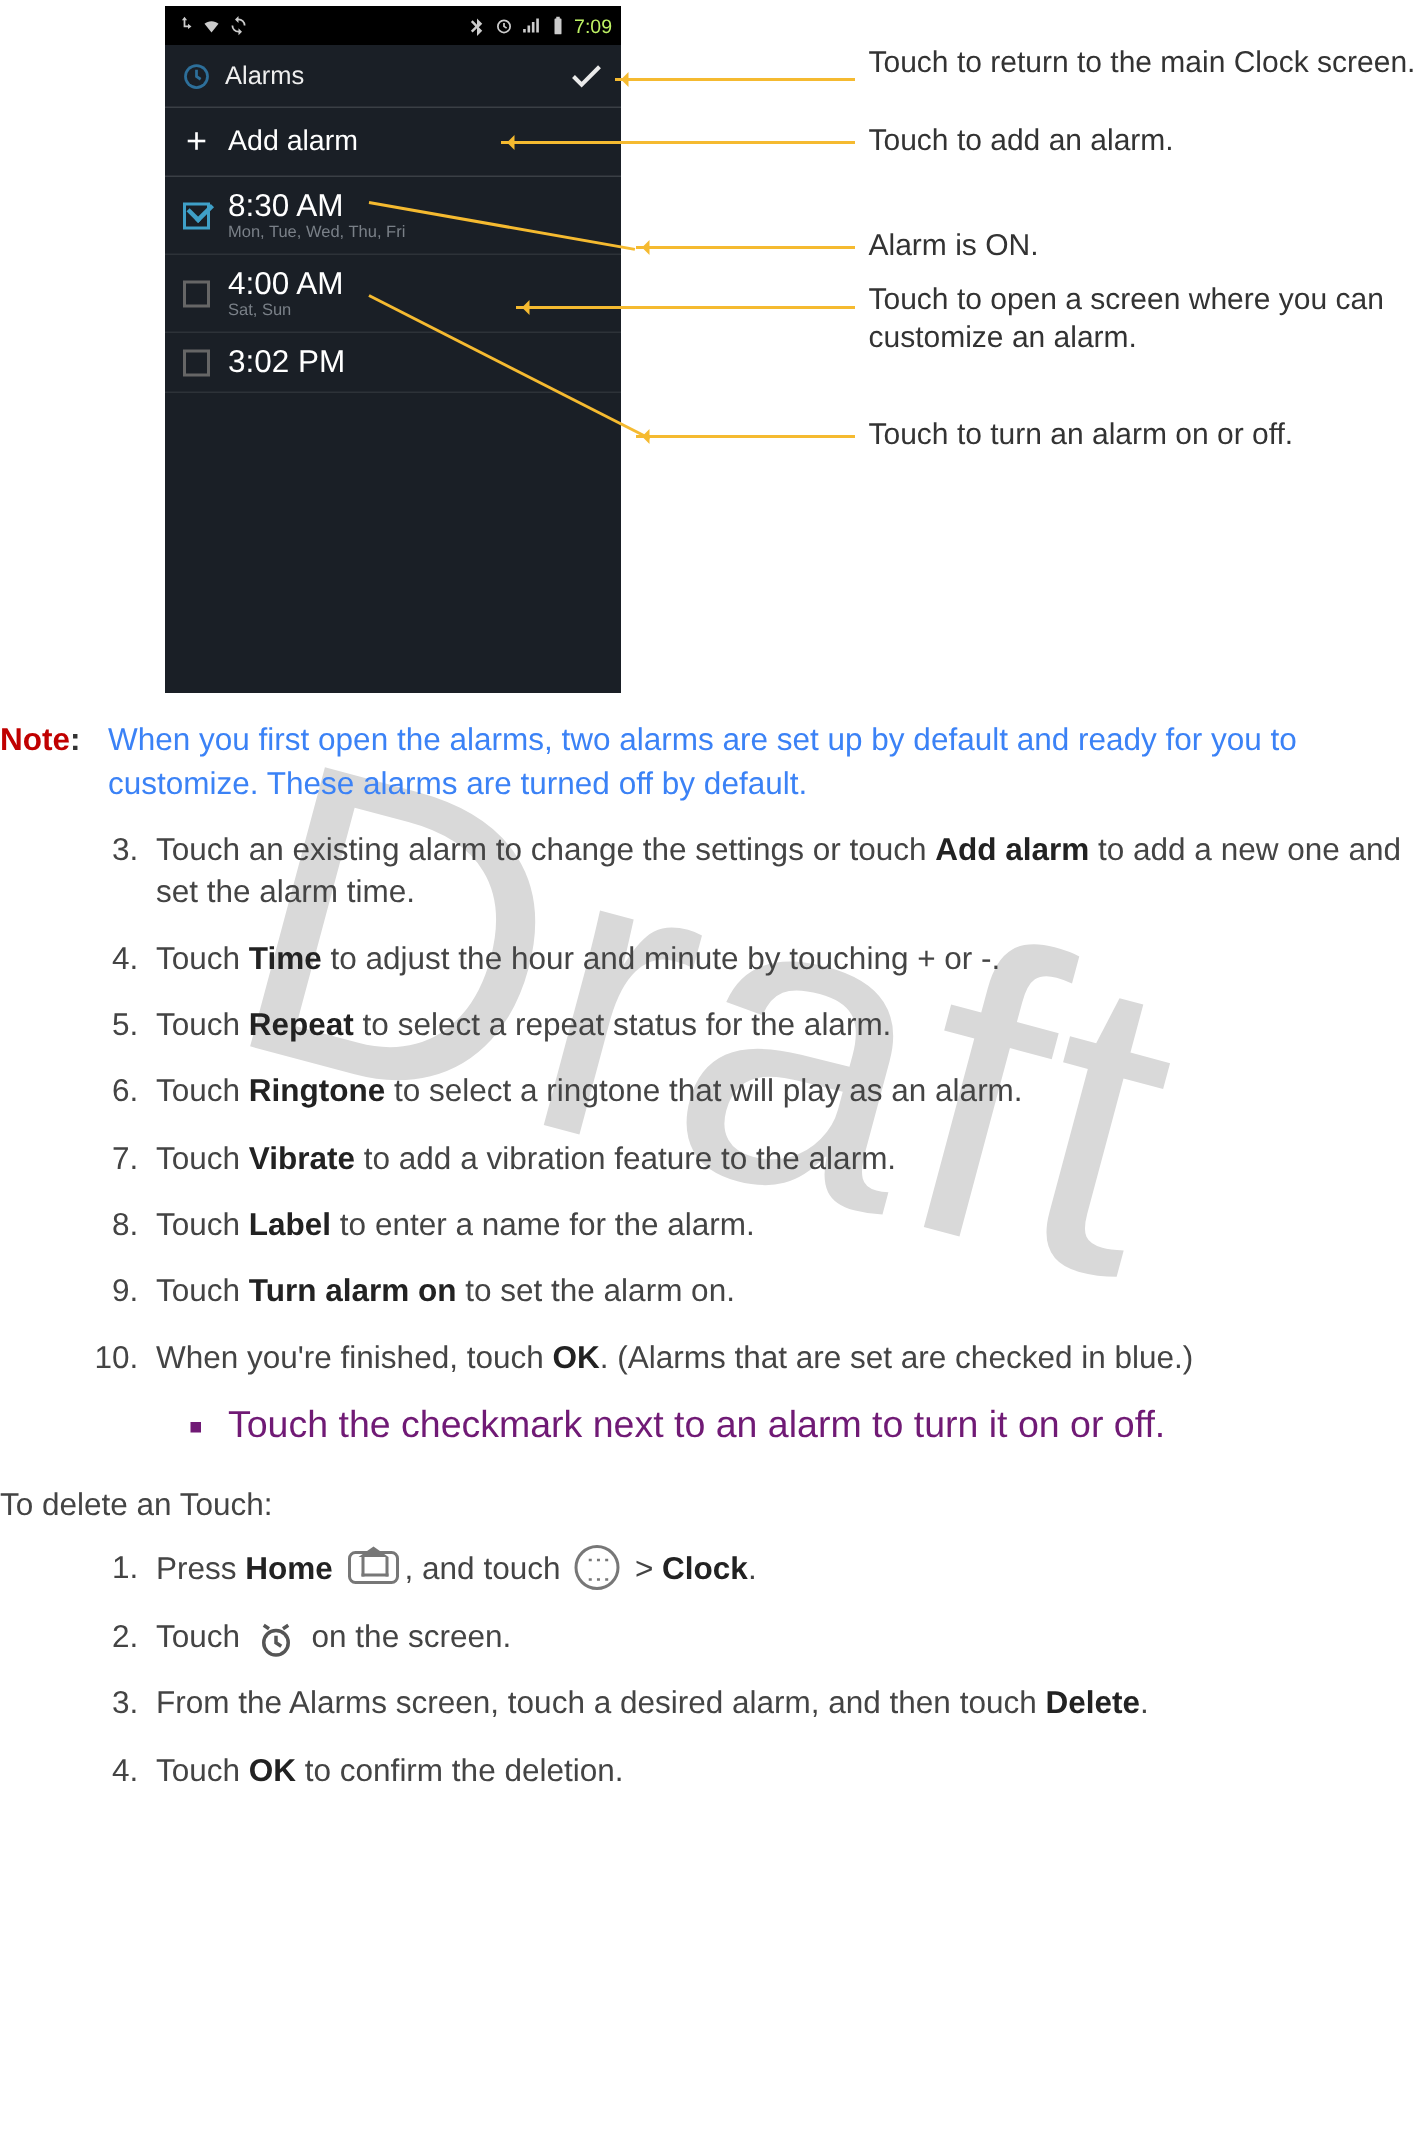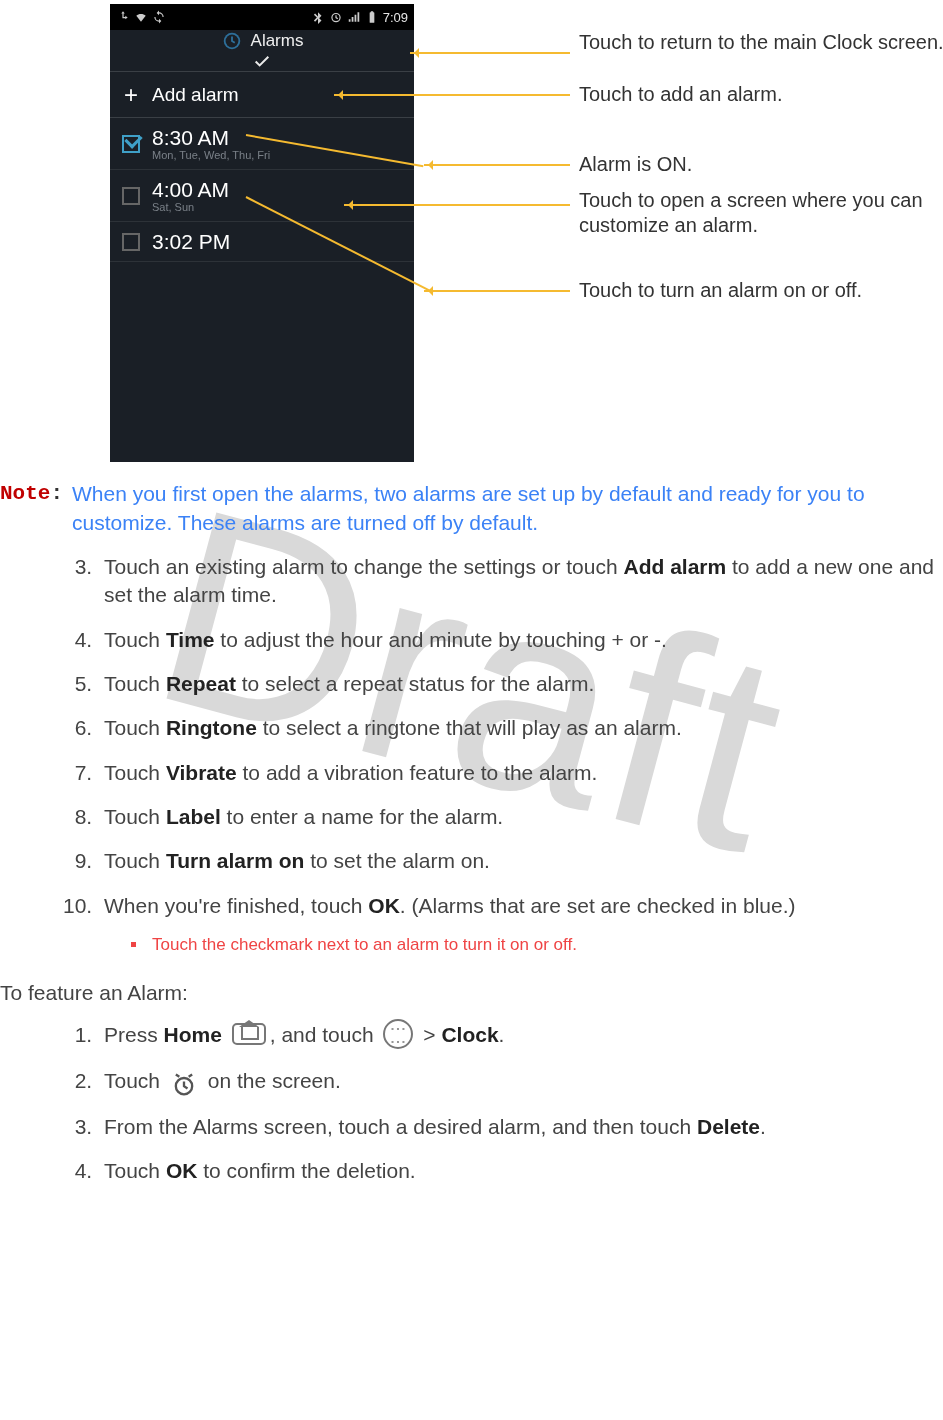--- a/index.html
+++ b/index.html
@@ -46,30 +46,29 @@
     background: #000;
     display: flex;
     justify-content: space-between;
     align-items: center;
     padding: 0 6px;
     font-size: 13px;
     color: #ccc;
   }
   .statusbar .left-icons, .statusbar .right-icons { display:flex; gap:4px; align-items:center; }
   .statusbar svg { width:14px; height:14px; fill:#ccc; }
-  .clock-time { font-size: 13px; color:#e5e5e5;text-align:center; }
+  .clock-time { font-size: 13px; color:#bef264;text-align:center; }
 
   .titlebar {
     height: 42px;
     display:flex;
     align-items:center;
     justify-content:space-between;
     padding:0 10px;
     border-bottom:1px solid #3a3f45;
-    flex-direction:column;
   }
   .titlebar-left { display:flex; align-items:center; gap:8px; }
   .titlebar-left .clockicon { width:22px; height:22px; }
   .titlebar-title { font-size:17px; color:#eee; }
   .check-done { width:26px; height:26px; }
   .addrow {
     height:46px;
     display:flex; align-items:center; gap:14px;
     padding:0 14px;
     border-bottom:1px solid #3a3f45;
@@ -126,38 +125,38 @@
     background:#f5ba30;
   }
 
   
   .note {
     display:flex;
     margin: 18px 0 10px 0;
     font-size:21px;
     line-height:1.35;
   }
-  .note-label { color:#c00000; font-weight:bold; width:72px; flex:none;font-family:Liberation Mono, monospace; }
+  .note-label { color:#c00000; font-weight:bold; width:72px; flex:none; }
   .note-colon { color:#333; margin-right:6px; }
   .note-body { color:#3b82f6; }
 
   ol.steps {
     font-size:21px;
     color:#444;
     line-height:1.35;
     padding-left: 98px;
     margin: 0;
   }
   ol.steps > li { padding-left:6px; margin: 16px 0; }
   ol.steps b { color:#222; }
 
   ul.sub {
     list-style: square;
-    font-size:17px;
-    color:#ef4444;
+    font-size:25px;
+    color:#701a75;
     margin: 14px 0 0 0;
     padding-left: 44px;
   }
   ul.sub li { padding-left:4px; }
 
   .plain {
     font-size:21px;
     color:#444;
     margin: 24px 0 8px 0;
   }
@@ -312,21 +311,21 @@
     <li><span>Touch </span><b>Vibrate</b><span> to add a vibration feature to the alarm.</span></li>
     <li><span>Touch </span><b>Label</b><span> to enter a name for the alarm.</span></li>
     <li><span>Touch </span><b>Turn alarm on</b><span> to set the alarm on.</span></li>
     <li><span>When you're finished, touch </span><b>OK</b><span>. (Alarms that are set are checked in blue.)</span>
       <ul class="sub">
         <li>Touch the checkmark next to an alarm to turn it on or off.</li>
       </ul>
     </li>
   </ol>
 
-  <div class="plain">To feature an Alarm:</div>
+  <div class="plain">To delete an Touch:</div>
 
   <ol class="steps" start="1">
     <li>
       <span>Press </span><b>Home</b>
       <span class="inline-icon home-icon"></span><span>, and touch </span>
       <span class="inline-icon apps-icon"></span><span> &gt; </span><b>Clock</b><span>.</span>
     </li>
     <li>
       <span>Touch </span>
       <span class="inline-icon alarmclk-icon">

